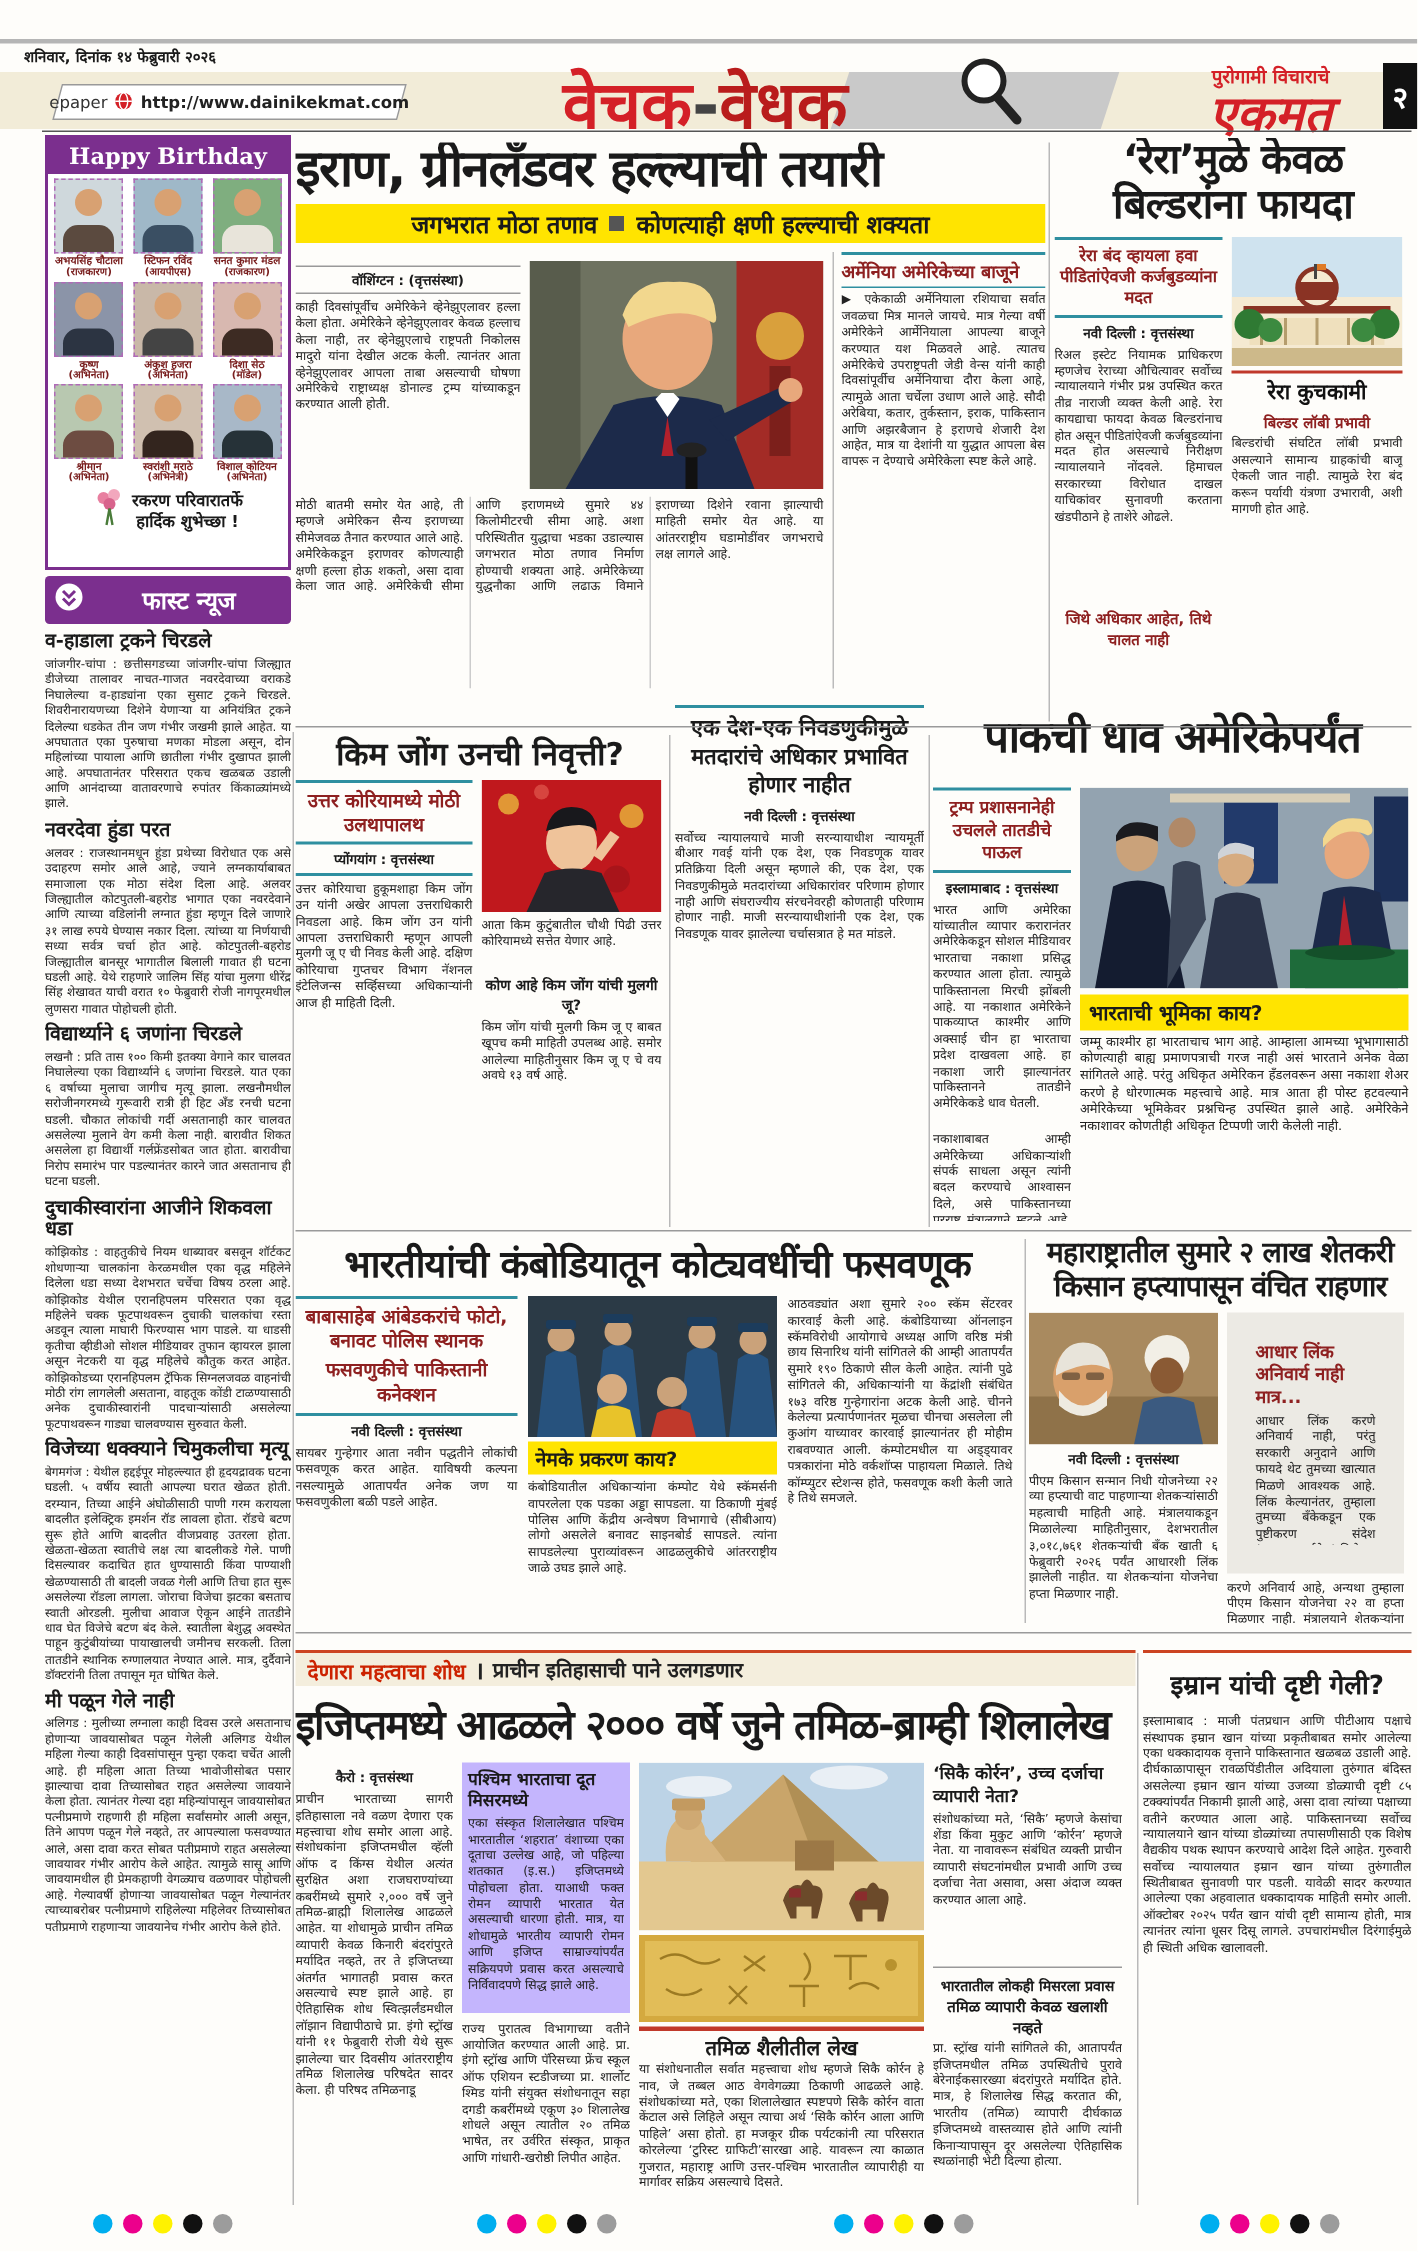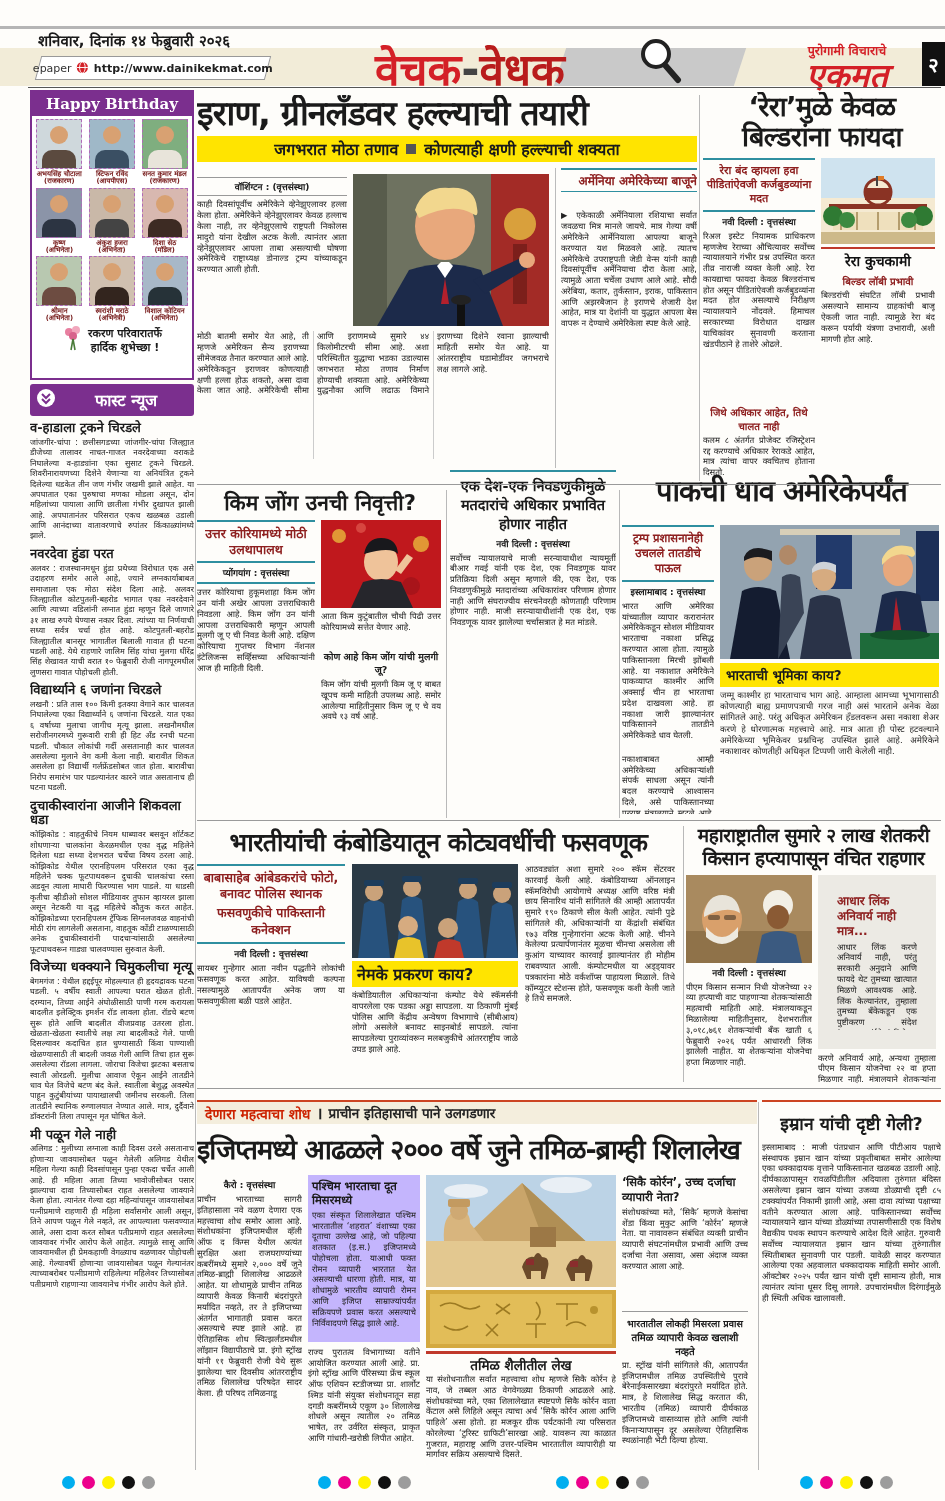--- a/index.html
+++ b/index.html
@@ -6,21 +6,21 @@
   html,body { background:#fff; }
   .page {
     position:relative; width:945px; height:1501px; margin:0 auto;
     background:#fefdfa; overflow:hidden;
     font-family:"DejaVu Sans","Liberation Sans",sans-serif; color:#1a1a1a;
   }
   
   .hdr-rule-top { position:absolute; left:0; top:26px; width:945px; height:3px; background:#b5b5b5; }
   .hdr-band { position:absolute; left:0; top:48px; width:945px; height:38px; background:#f2ecd8; }
   .hdr-gray-wedge { position:absolute; left:560px; top:48px; width:180px; height:38px; background:#c9c9c9; transform:skewX(-18deg); }
-  .hdr-date { position:absolute; left:38px; top:30px; font-size:15px; font-weight:bold; }
+  .hdr-date { position:absolute; left:16px; top:30px; font-size:10px; font-weight:bold; }
   .epaper { position:absolute; left:38px; top:56px; width:230px; height:24px; background:#fff; border:1px solid #999;
             transform:skewX(-15deg); display:flex; align-items:center; justify-content:center; gap:5px; }
   .epaper > * { transform:skewX(15deg); }
   .epaper .lbl { font-size:11px; color:#333; }
   .epaper .url { font-size:11px; font-weight:bold; color:#222; }
   .masthead { position:absolute; left:300px; top:38px; width:340px; text-align:center; white-space:nowrap; }
   .masthead .m-red { color:#d42027; } .masthead .m-dash { color:#444; }
   .masthead .m-gray { color:#b91c1c; }
   .masthead span { font-size:44px; font-weight:bold; }
   .mag { position:absolute; left:636px; top:36px; }
@@ -78,22 +78,22 @@
   .iran .hl { font-size:34px; font-weight:bold; white-space:nowrap; letter-spacing:-1px; line-height:1.1; }
   .iran .strap { margin-top:4px; height:26px; display:flex; align-items:center; justify-content:center; gap:8px;
                  background:#ffe400; font-size:16px; font-weight:bold; }
   .iran .sq { width:10px; height:10px; background:#555; display:inline-block; }
   .iran .row { display:flex; gap:6px; margin-top:6px; }
   .iran .c1 { width:150px; }
   .iran .byl { border:1px solid #999; border-left:none; border-right:none; padding:2px; }
   .iran .lower { display:flex; gap:6px; margin-top:5px; }
   .iran .lower .body-txt { flex:1; }
   .iran .callout { width:142px; border-left:1px solid #bbb; padding-left:5px; }
-  .iran .callout .ct { font-size:12px; font-weight:bold; color:#8e2020; text-align:right;
-                       border-top:2px solid #2f8fa0; border-bottom:1px solid #2f8fa0; padding:2px 0; margin-bottom:18px; }
+  .iran .callout .ct { font-size:12px; font-weight:bold; color:#8e2020; text-align:left;
+                       border-top:2px solid #2f8fa0; border-bottom:1px solid #2f8fa0; padding:2px 0; margin-bottom:2px; }
   .iran-left { width:352px; }
 
   
   .rera { position:absolute; left:703px; top:92px; width:238px; height:388px; overflow:hidden; }
   .rera .hl { font-size:27px; font-weight:bold; text-align:center; line-height:1.12; letter-spacing:-0.5px; }
   .rera .row { display:flex; gap:6px; margin-top:6px; }
   .rera .c1 { width:112px; } .rera .c2 { width:114px; }
   .rera .bullets div { font-size:11px; font-weight:bold; color:#8e2020; line-height:1.25; }
   .rera .cap-t { font-size:14px; font-weight:bold; text-align:center; color:#111;
                  border-top:2px solid #c0392b; margin-top:3px; padding-top:2px; }
@@ -119,21 +119,21 @@
   .pak .sub { font-size:11.5px; font-weight:bold; color:#8e2020; line-height:1.3; }
   .pak .ybar { margin-top:4px; padding:3px 6px; font-size:13.5px; }
 
   
   .cambodia { position:absolute; left:197px; top:824px; width:483px; height:260px; overflow:hidden; }
   .cambodia .hl { font-size:25px; font-weight:bold; white-space:nowrap; text-align:center; letter-spacing:-0.5px; }
   .cambodia .row { display:flex; gap:7px; margin-top:6px; }
   .cambodia .c1 { width:148px; } .cambodia .c2 { width:166px; } .cambodia .c3 { width:150px; }
   .cambodia .sub1 { font-size:12.5px; font-weight:bold; color:#8e2020; line-height:1.25; }
   .cambodia .sub2 { font-size:12.5px; font-weight:bold; color:#8e2020; margin-top:3px; }
-  .cambodia .ybar { margin-top:3px; padding:2px 5px; font-size:16px; }
+  .cambodia .ybar { margin-top:3px; padding:2px 5px; font-size:13px; }
 
   
   .farmers { position:absolute; left:686px; top:824px; width:255px; height:260px; overflow:hidden; }
   .farmers .hl { font-size:19px; font-weight:bold; text-align:center; line-height:1.2; letter-spacing:-0.5px; }
   .farmers .row { display:flex; gap:6px; margin-top:5px; }
   .farmers .c1 { width:126px; } .farmers .c2 { width:118px; }
   .farmers .gbox { background:#eceae4; padding:19px; }
   .farmers .gt { font-size:12px; font-weight:bold; color:#8e2020; line-height:1.25; margin-bottom:3px; }
 
   
@@ -351,21 +351,20 @@
     <div class="hl">‘रेरा’मुळे केवळ बिल्डरांना फायदा</div>
     <div class="row">
       <div class="c1">
         <div class="teal-box bullets">
           <div>रेरा बंद व्हायला हवा</div>
           <div>पीडितांऐवजी कर्जबुडव्यांना मदत</div>
         </div>
         <div class="byline">नवी दिल्ली : वृत्तसंस्था</div>
         <div class="body-txt" style="height:170px;">रिअल इस्टेट नियामक प्राधिकरण म्हणजेच रेराच्या औचित्यावर सर्वोच्च न्यायालयाने गंभीर प्रश्न उपस्थित करत तीव्र नाराजी व्यक्त केली आहे. रेरा कायद्याचा फायदा केवळ बिल्डरांनाच होत असून पीडितांऐवजी कर्जबुडव्यांना मदत होत असल्याचे निरीक्षण न्यायालयाने नोंदवले. हिमाचल सरकारच्या विरोधात दाखल याचिकांवर सुनावणी करताना खंडपीठाने हे ताशेरे ओढले.</div>
         <div class="sub">जिथे अधिकार आहेत, तिथे चालत नाही</div>
-        <div class="body-txt" style="height:52px;">कलम ८ अंतर्गत प्रोजेक्ट रजिस्ट्रेशन रद्द करण्याचे अधिकार रेराकडे आहेत, मात्र त्यांचा वापर क्वचितच होताना दिसतो.</div>
       </div>
       <div class="c2">
         <div class="photo" style="width:114px;height:86px;">
           <svg width="114" height="86" viewBox="0 0 114 86">
             <rect width="114" height="86" fill="#cfe3ef"></rect>
             <rect y="40" width="114" height="34" fill="#f5ead2"></rect>
             <circle cx="57" cy="34" r="13" fill="#f5ead2" stroke="#8a3324" stroke-width="3"></circle>
             <rect x="44" y="30" width="26" height="12" fill="#8a3324"></rect>
             <rect x="8" y="46" width="98" height="5" fill="#8a3324"></rect>
             <rect x="12" y="54" width="90" height="18" fill="#efe0bd"></rect>
@@ -496,21 +495,21 @@
                 <rect x="106" y="14" width="20" height="6" rx="2"></rect>
                 <rect x="140" y="18" width="20" height="6" rx="2"></rect>
             </g>
             <circle cx="56" cy="62" r="10" fill="#d6ab80"></circle>
             <path d="M42 94 L46 76 Q56 70 68 76 L72 94 Z" fill="#e8c32a"></path>
             <circle cx="96" cy="64" r="10" fill="#caa27a"></circle>
             <path d="M82 94 L86 78 Q96 72 108 78 L112 94 Z" fill="#c0392b"></path>
           </svg>
         </div>
         <div class="ybar yellow-bar">नेमके प्रकरण काय?</div>
-        <div class="body-txt" style="height:84px; margin-top:3px;">कंबोडियातील अधिकाऱ्यांना कंम्पोट येथे स्कॅमर्सनी वापरलेला एक पडका अड्डा सापडला. या ठिकाणी मुंबई पोलिस आणि केंद्रीय अन्वेषण विभागाचे (सीबीआय) लोगो असलेले बनावट साइनबोर्ड सापडले. त्यांना सापडलेल्या पुराव्यांवरून मलबजुकीचे आंतरराष्ट्रीय जाळे उघड झाले आहे.</div>
+        <div class="body-txt" style="height:84px; margin-top:3px;">कंबोडियातील अधिकाऱ्यांना कंम्पोट येथे स्कॅमर्सनी वापरलेला एक पडका अड्डा सापडला. या ठिकाणी मुंबई पोलिस आणि केंद्रीय अन्वेषण विभागाचे (सीबीआय) लोगो असलेले बनावट साइनबोर्ड सापडले. त्यांना सापडलेल्या पुराव्यांवरून आढळलुकीचे आंतरराष्ट्रीय जाळे उघड झाले आहे.</div>
       </div>
       <div class="c3">
         <div class="body-txt" style="height:212px;">आठवड्यांत अशा सुमारे २०० स्कॅम सेंटरवर कारवाई केली आहे. कंबोडियाच्या ऑनलाइन स्कॅमविरोधी आयोगाचे अध्यक्ष आणि वरिष्ठ मंत्री छाय सिनारिथ यांनी सांगितले की आम्ही आतापर्यंत सुमारे १९० ठिकाणे सील केली आहेत. त्यांनी पुढे सांगितले की, अधिकाऱ्यांनी या केंद्रांशी संबंधित १७३ वरिष्ठ गुन्हेगारांना अटक केली आहे. चीनने केलेल्या प्रत्यार्पणानंतर मूळचा चीनचा असलेला ली कुआंग याच्यावर कारवाई झाल्यानंतर ही मोहीम राबवण्यात आली. कंम्पोटमधील या अड्ड्यावर पत्रकारांना मोठे वर्कशॉप्स पाहायला मिळाले. तिथे कॉम्प्युटर स्टेशन्स होते, फसवणूक कशी केली जाते हे तिथे समजले.</div>
       </div>
     </div>
   </section>
 
   <section class="farmers">
     <div class="hl">महाराष्ट्रातील सुमारे २ लाख शेतकरी किसान हप्त्यापासून वंचित राहणार</div>
     <div class="row">

